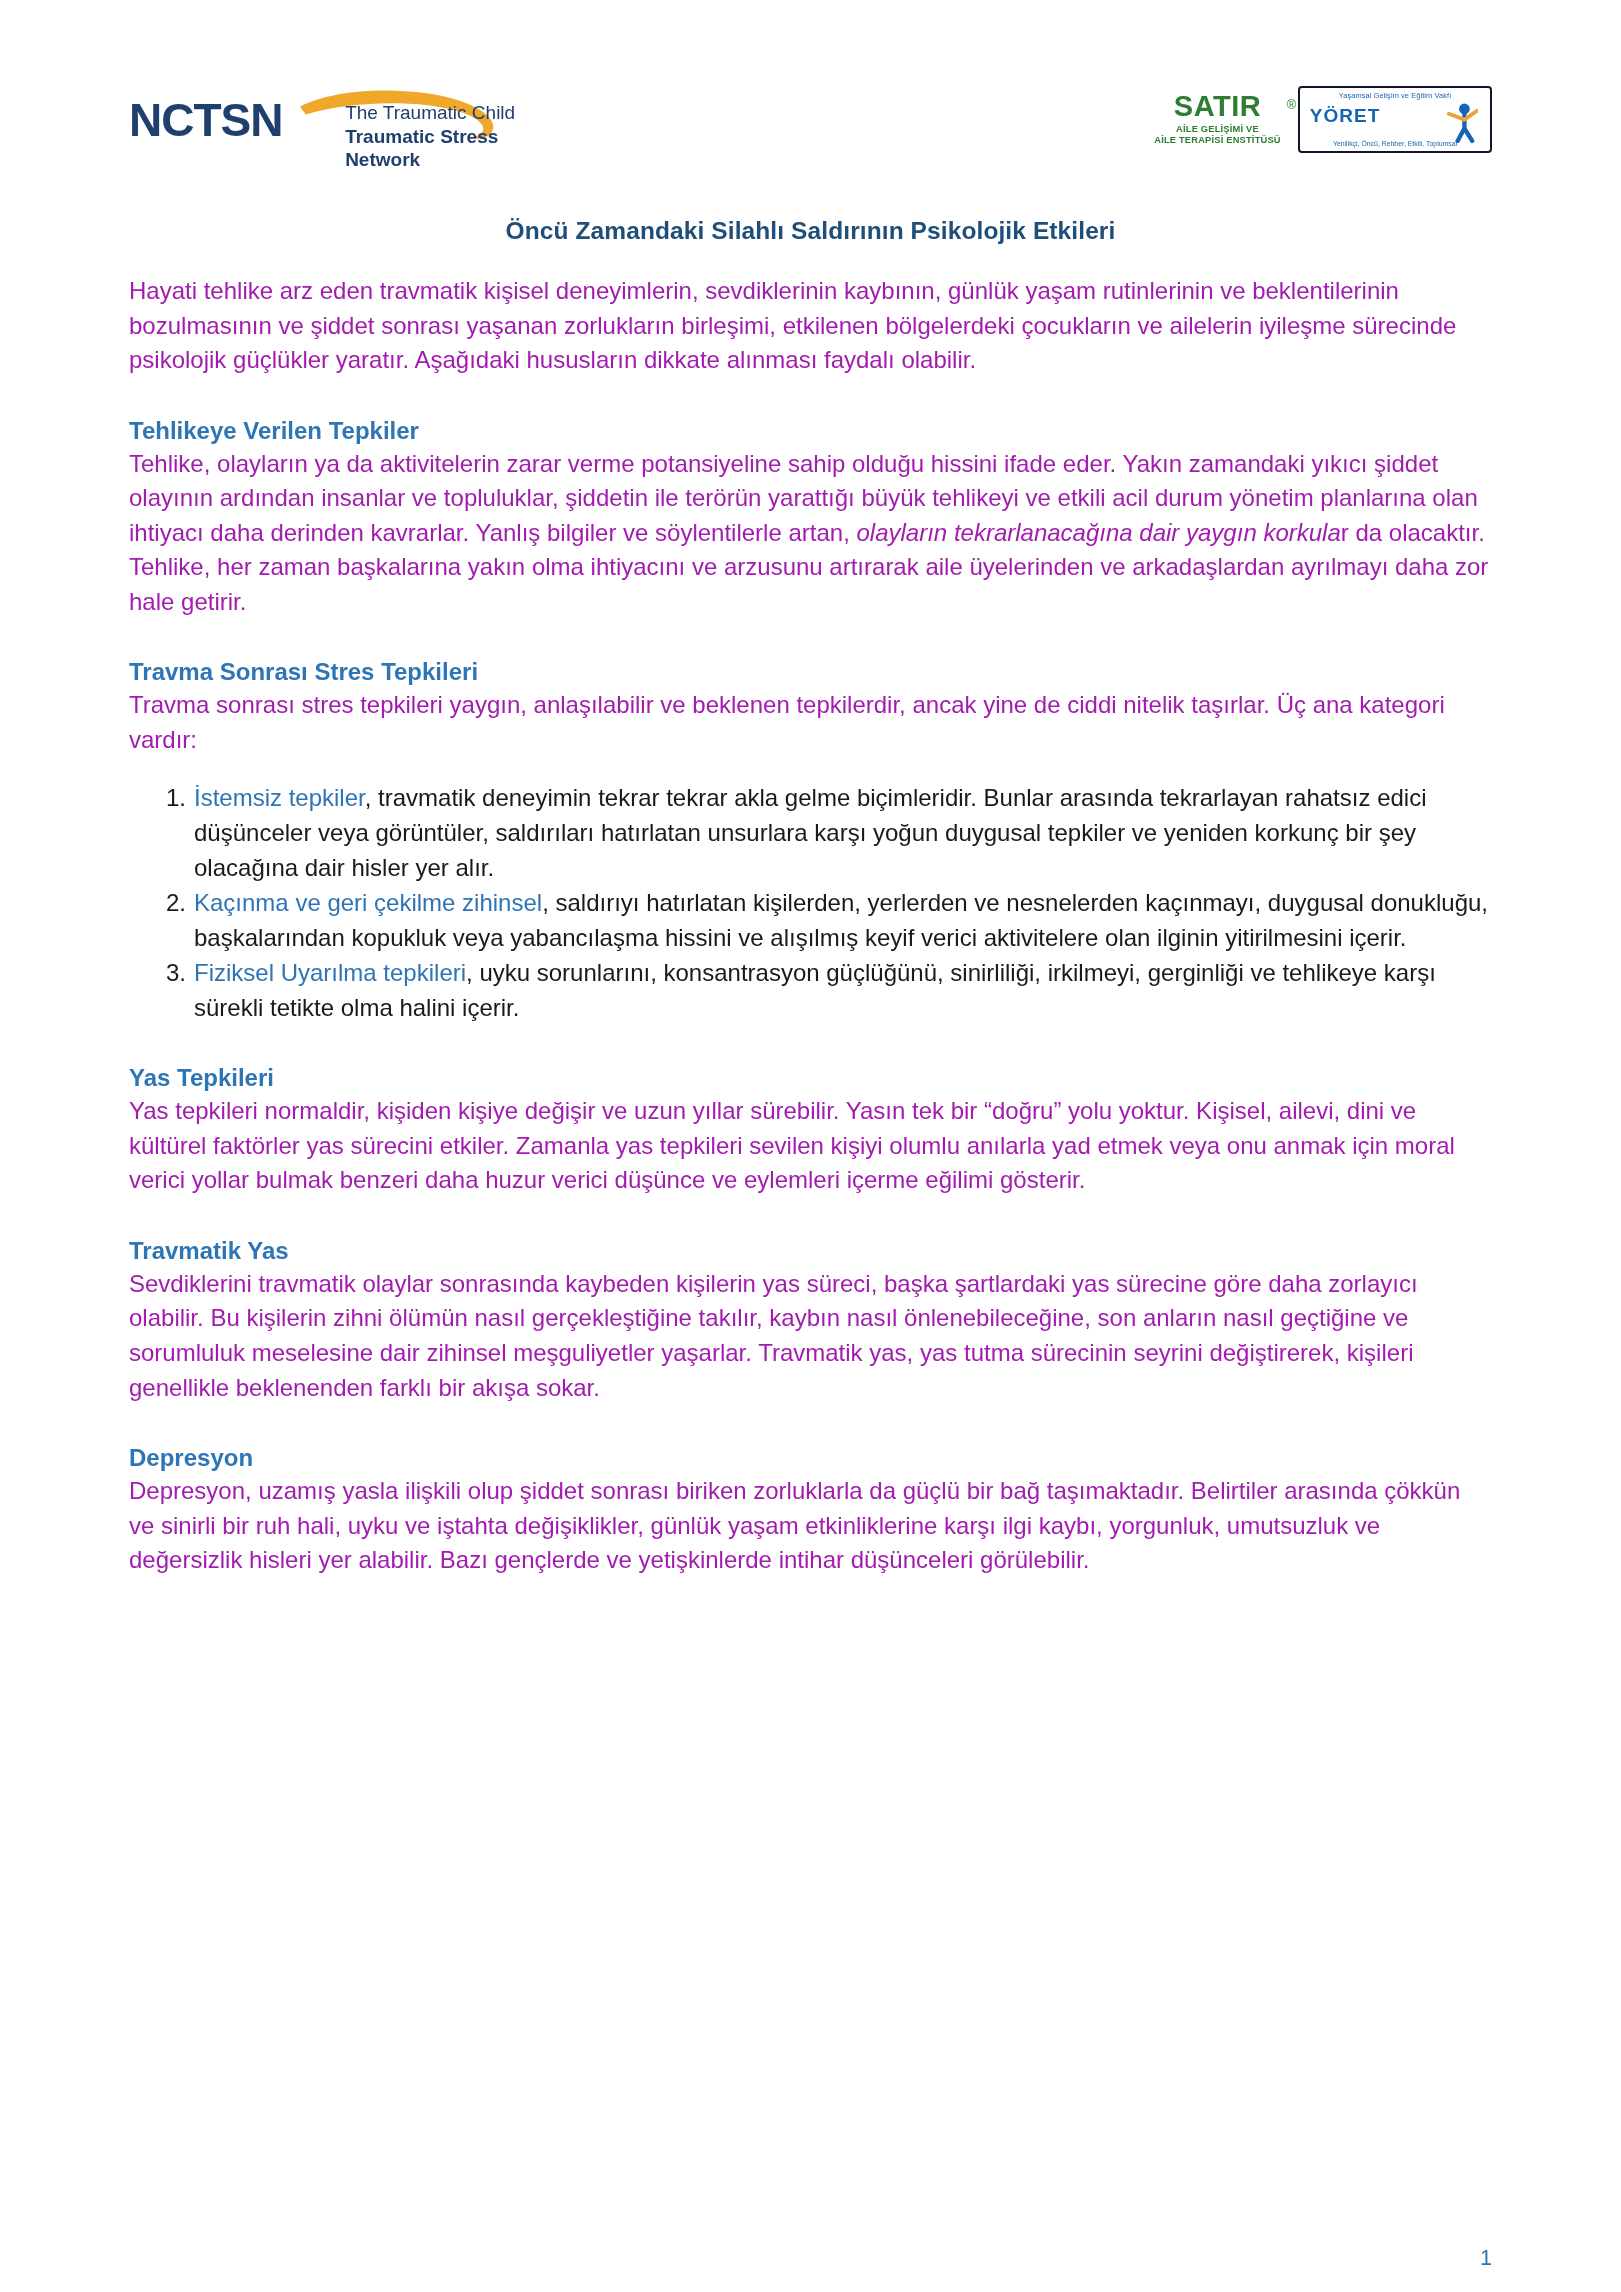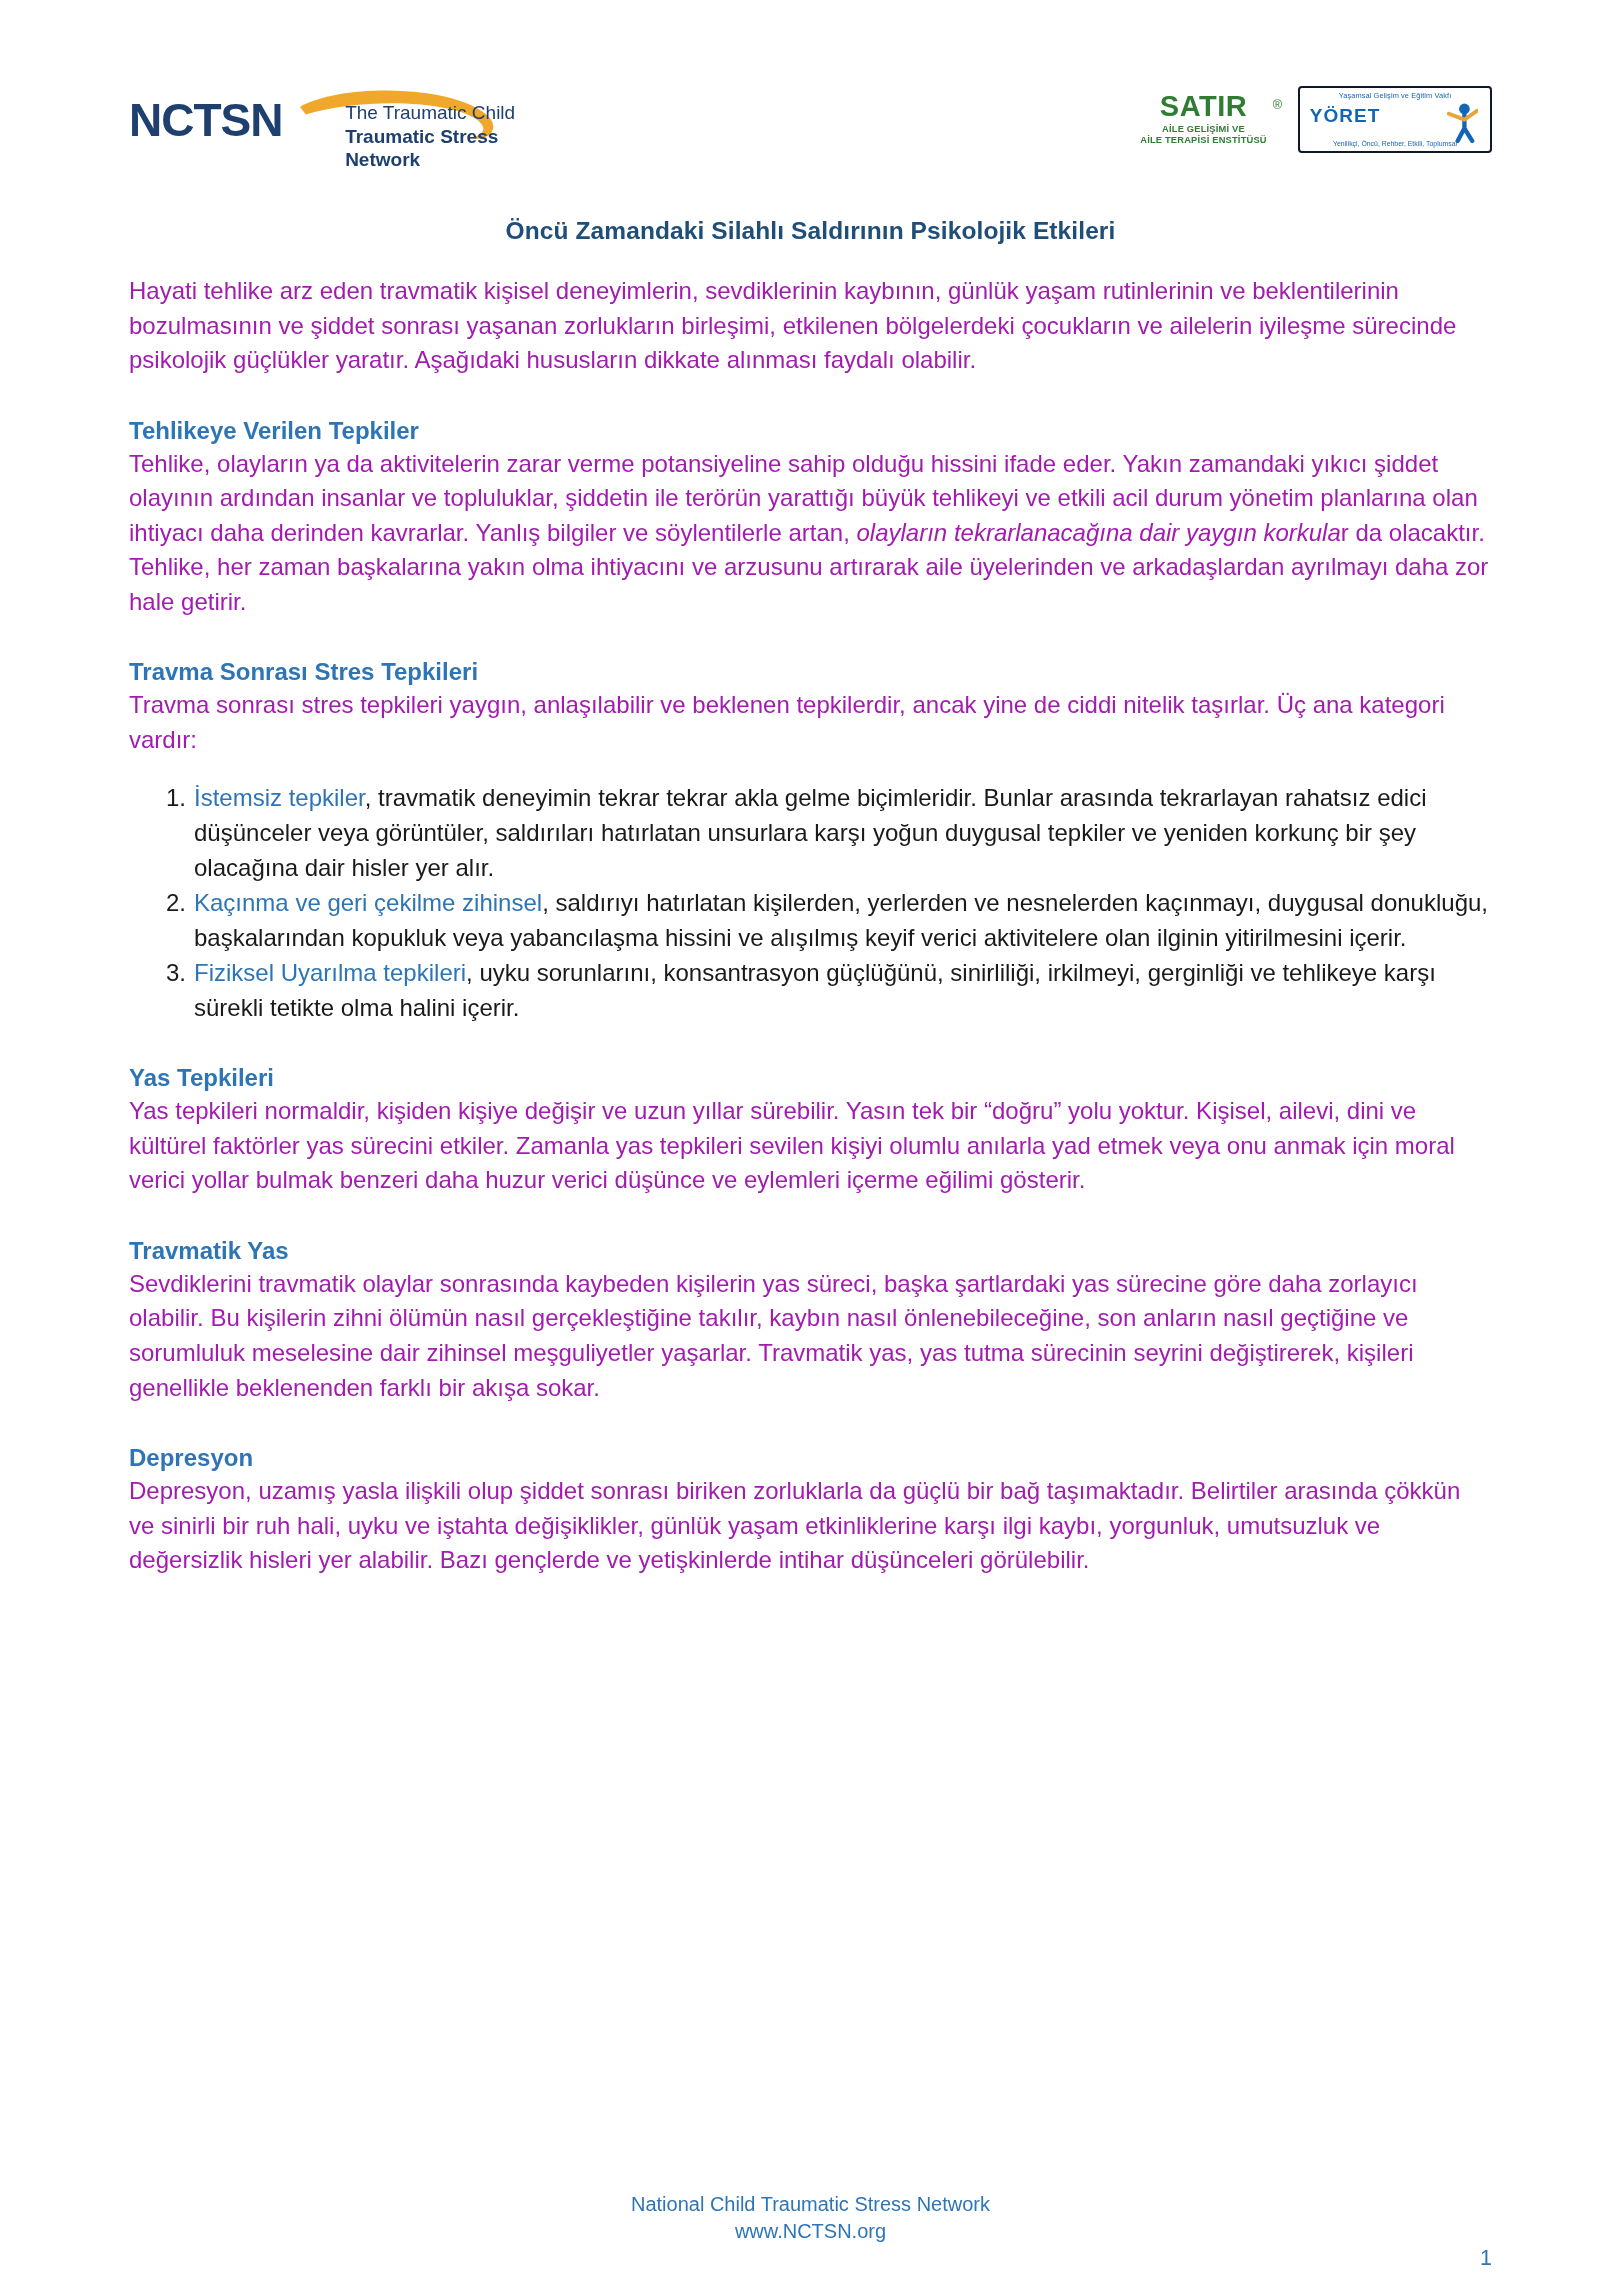--- a/index.html
+++ b/index.html
@@ -59,21 +59,21 @@
     top: 11.8px;
     font-size: 19px;
     line-height: 1.25;
     color: #1f3f6e;
   }
   .nctsn-tag b { font-weight: bold; }
 
   .logo-right {
     display: flex;
     align-items: center;
-    gap: 16px;
+    gap: 2px;
   }
   .satir-logo {
     display: flex;
     align-items: center;
     gap: 5.9px;
   }
   .satir-block {
     text-align: center;
     line-height: 1;
   }
@@ -284,20 +284,16 @@
 
   <h2 class="section-head">Yas Tepkileri</h2>
   <p class="para">Yas tepkileri normaldir, kişiden kişiye değişir ve uzun yıllar sürebilir. Yasın tek bir “doğru” yolu yoktur. Kişisel, ailevi, dini ve kültürel faktörler yas sürecini etkiler. Zamanla yas tepkileri sevilen kişiyi olumlu anılarla yad etmek veya onu anmak için moral verici yollar bulmak benzeri daha huzur verici düşünce ve eylemleri içerme eğilimi gösterir.</p>
 
   <h2 class="section-head">Travmatik Yas</h2>
   <p class="para">Sevdiklerini travmatik olaylar sonrasında kaybeden kişilerin yas süreci, başka şartlardaki yas sürecine göre daha zorlayıcı olabilir. Bu kişilerin zihni ölümün nasıl gerçekleştiğine takılır, kaybın nasıl önlenebileceğine, son anların nasıl geçtiğine ve sorumluluk meselesine dair zihinsel meşguliyetler yaşarlar. Travmatik yas, yas tutma sürecinin seyrini değiştirerek, kişileri genellikle beklenenden farklı bir akışa sokar.</p>
 
   <h2 class="section-head">Depresyon</h2>
   <p class="para">Depresyon, uzamış yasla ilişkili olup şiddet sonrası biriken zorluklarla da güçlü bir bağ taşımaktadır. Belirtiler arasında çökkün ve sinirli bir ruh hali, uyku ve iştahta değişiklikler, günlük yaşam etkinliklerine karşı ilgi kaybı, yorgunluk, umutsuzluk ve değersizlik hisleri yer alabilir. Bazı gençlerde ve yetişkinlerde intihar düşünceleri görülebilir.</p>
 
-  <div class="footer">
-    <div>National Child Traumatic Stress Network</div>
-    <div>www.NCTSN.org</div>
-  </div>
   <div class="page-num">1</div>
 
 </div>
 
 
 </body></html>

